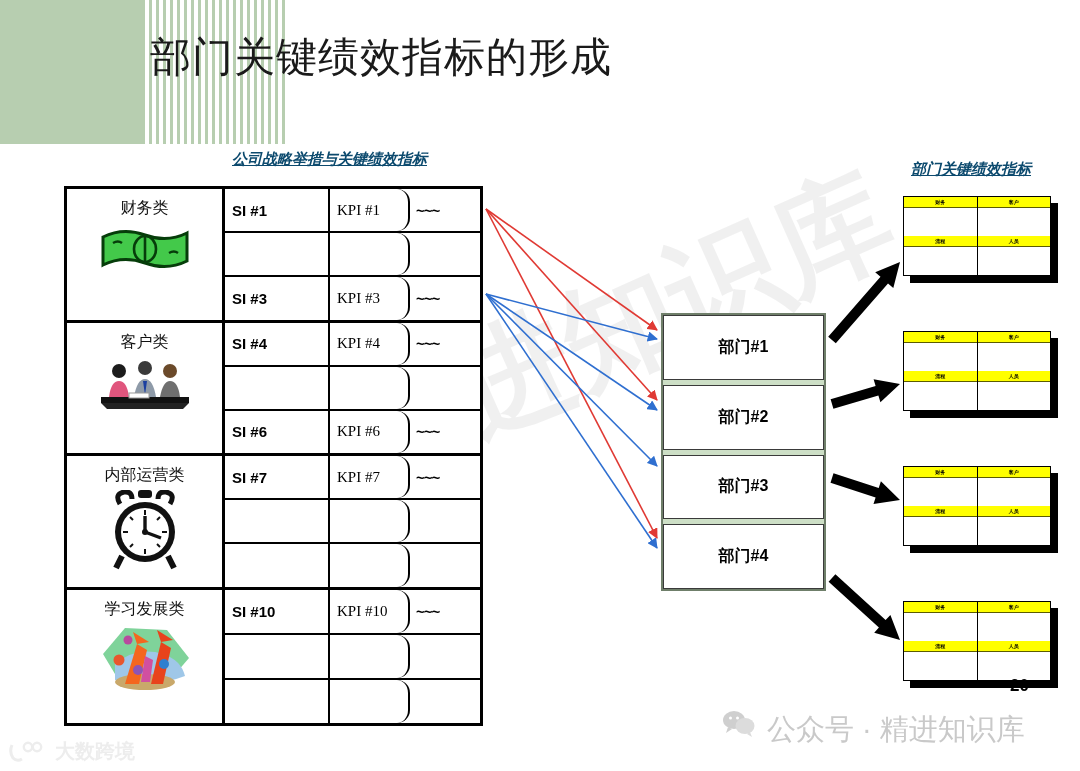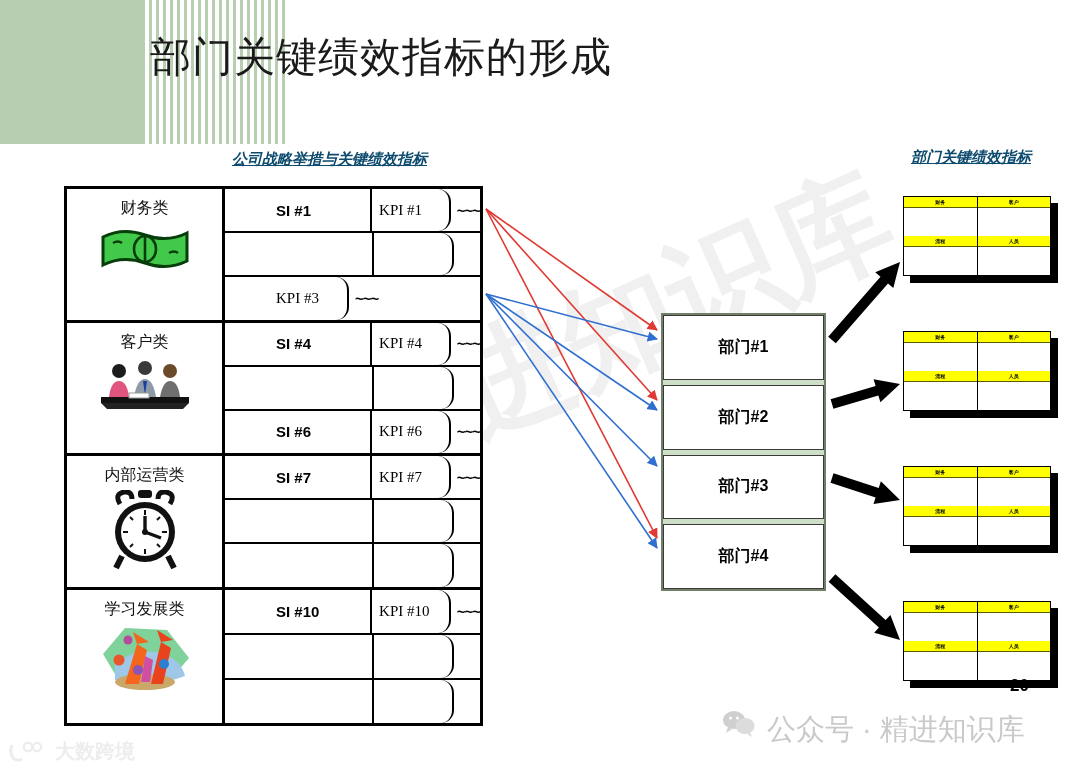--- a/index.html
+++ b/index.html
@@ -29,39 +29,39 @@
   }
 
   
   .cap {
     position:absolute;
     font-weight:bold; font-style:italic;
     text-decoration:underline;
     color:#0c4a6e; white-space:nowrap;font-family:Liberation Mono, monospace;
   }
   .cap-left  { left:232px; top:150px; font-size:15px; }
-  .cap-right { left:911px; top:148px; font-size:15px; }
+  .cap-right { left:911px; top:160px; font-size:15px; }
 
   
   .kpi-table {
     position:absolute; left:64px; top:186px;
     width:419px; height:540px;
     border:3px solid #000; background:#fff;
   }
   .cat-block { position:relative; width:100%; border-bottom:3px solid #000; }
   .cat-block:last-child { border-bottom:none; }
   .cat-cell {
     position:absolute; left:0; top:0; width:158px; height:100%;
     border-right:3px solid #000;
     display:flex; flex-direction:column; align-items:center;
   }
   .cat-name { font-size:16px; color:#111; margin-top:9px; white-space:nowrap; }
   .cat-art  { flex:1; width:100%; position:relative; }
   .rows-wrap { margin-left:158px; height:100%; display:flex; flex-direction:column; }
-  .si-row { flex:1; display:flex; border-bottom:2px solid #000;padding-left:44px; }
+  .si-row { flex:1; display:flex; border-bottom:2px solid #000; }
   .si-row:last-child { border-bottom:none; }
   .c-si  { width:105px; border-right:2px solid #000; display:flex; align-items:center; padding-left:7px; }
   .c-kpi { width:80px;  border-right:2px solid #000; display:flex; align-items:center; padding-left:7px;border-radius:13px; }
   .c-tld { flex:1; display:flex; align-items:center; padding-left:6px; }
   .t-si  { font-family:"Liberation Sans","DejaVu Sans",sans-serif; font-weight:bold; font-size:15px; color:#000; }
   .t-kpi { font-size:15px; color:#000; }
   .t-tld { font-family:"Liberation Sans","DejaVu Sans",sans-serif; font-weight:bold; font-size:15px; color:#000; letter-spacing:-1px; }
 
   
   .art { position:absolute; left:50%; transform:translateX(-50%); }
@@ -175,20 +175,23 @@
               <span class="t-si"></span>
             </div>
             <div class="c-kpi">
               <span class="t-kpi"></span>
             </div>
             <div class="c-tld">
               <span class="t-tld"></span>
             </div>
           </div>
           <div class="si-row">
+            <div class="c-si">
+              <span class="t-si">SI #3</span>
+            </div>
             <div class="c-kpi">
               <span class="t-kpi">KPI #3</span>
             </div>
             <div class="c-tld">
               <span class="t-tld">~~~</span>
             </div>
           </div>
         </div>
       </div>
       <div class="cat-block" style="height: 25%;">

